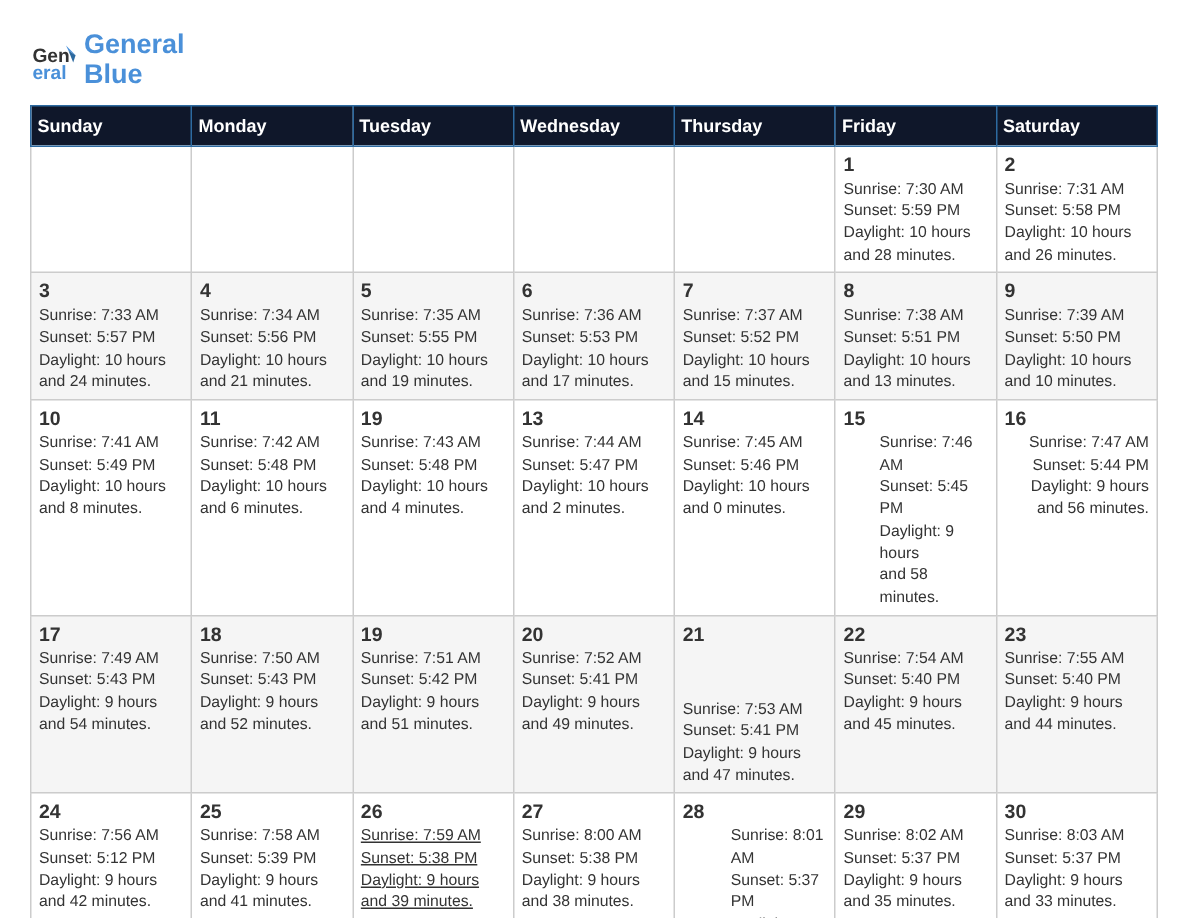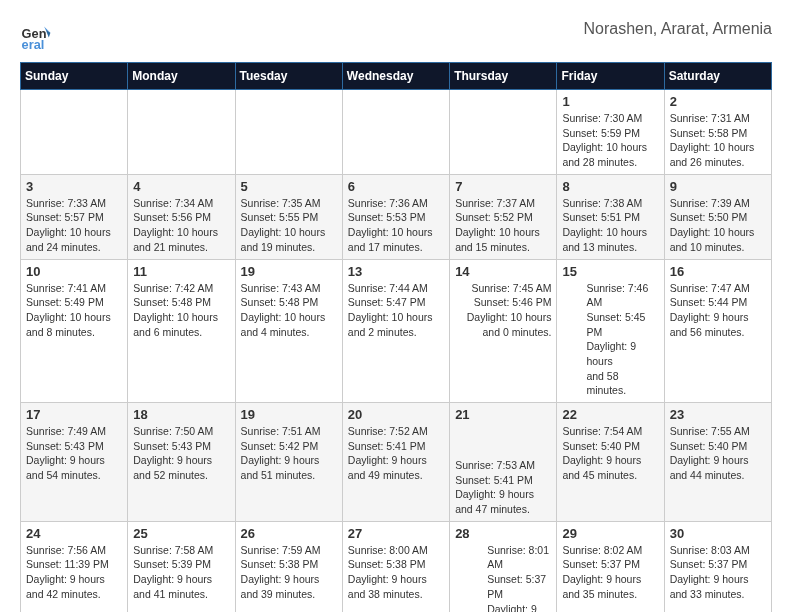--- a/index.html
+++ b/index.html
@@ -92,23 +92,28 @@
 <body>
 
 <div class="header-area">
   <div class="logo">
     <svg class="logo-icon" viewBox="0 0 40 40">
       <text x="2" y="22" font-size="16" font-weight="bold" fill="#333">Gen</text>
       <text x="2" y="36" font-size="16" font-weight="bold" fill="#4a90d9">eral</text>
       <polygon points="30,8 38,16 32,12" fill="#4a90d9"></polygon>
       <polygon points="32,12 38,16 36,22" fill="#2d6aa0"></polygon>
     </svg>
+    <div>
+      <div class="logo-text">
+        <span>General</span><br>
+        <span style="color:#4a90d9">Blue</span>
+      </div>
+    </div>
   </div>
   <div class="title-area">
-    <div class="location">Norashen, Ararat, Armenia</div>
   </div>
 </div>
 
 <table>
   <thead>
     <tr>
     <th>Sunday</th>
         <th>Monday</th>
         <th>Tuesday</th>
         <th>Wednesday</th>
@@ -214,35 +219,35 @@
         </td>
         <td>
           <span class="day-num">13</span>
           <div class="day-info" style="white-space: pre-line;">Sunrise: 7:44 AM
 Sunset: 5:47 PM
 Daylight: 10 hours
 and 2 minutes.</div>
         </td>
         <td>
           <span class="day-num">14</span>
-          <div class="day-info" style="white-space: pre-line; text-align: right;">Sunrise: 7:45 AM
+          <div class="day-info" style="white-space: pre-line;">Sunrise: 7:45 AM
 Sunset: 5:46 PM
 Daylight: 10 hours
 and 0 minutes.</div>
         </td>
         <td>
           <span class="day-num">15</span>
           <div class="day-info" style="white-space: pre-line; margin-left: 24px;">Sunrise: 7:46 AM
 Sunset: 5:45 PM
 Daylight: 9 hours
 and 58 minutes.</div>
         </td>
         <td>
           <span class="day-num">16</span>
-          <div class="day-info" style="white-space: pre-line;">Sunrise: 7:47 AM
+          <div class="day-info" style="white-space: pre-line; text-align: right;">Sunrise: 7:47 AM
 Sunset: 5:44 PM
 Daylight: 9 hours
 and 56 minutes.</div>
         </td>
       </tr>
       <tr>
         <td>
           <span class="day-num">17</span>
           <div class="day-info" style="white-space: pre-line;">Sunrise: 7:49 AM
 Sunset: 5:43 PM
@@ -289,34 +294,34 @@
           <div class="day-info" style="white-space: pre-line;">Sunrise: 7:55 AM
 Sunset: 5:40 PM
 Daylight: 9 hours
 and 44 minutes.</div>
         </td>
       </tr>
       <tr>
         <td>
           <span class="day-num">24</span>
           <div class="day-info" style="white-space: pre-line;">Sunrise: 7:56 AM
-Sunset: 11:39 PM
+Sunset: 5:12 PM
 Daylight: 9 hours
 and 42 minutes.</div>
         </td>
         <td>
           <span class="day-num">25</span>
           <div class="day-info" style="white-space: pre-line;">Sunrise: 7:58 AM
 Sunset: 5:39 PM
 Daylight: 9 hours
 and 41 minutes.</div>
         </td>
         <td>
           <span class="day-num">26</span>
-          <div class="day-info" style="white-space: pre-line;">Sunrise: 7:59 AM
+          <div class="day-info" style="white-space: pre-line; text-decoration: underline;">Sunrise: 7:59 AM
 Sunset: 5:38 PM
 Daylight: 9 hours
 and 39 minutes.</div>
         </td>
         <td>
           <span class="day-num">27</span>
           <div class="day-info" style="white-space: pre-line;">Sunrise: 8:00 AM
 Sunset: 5:38 PM
 Daylight: 9 hours
 and 38 minutes.</div>

